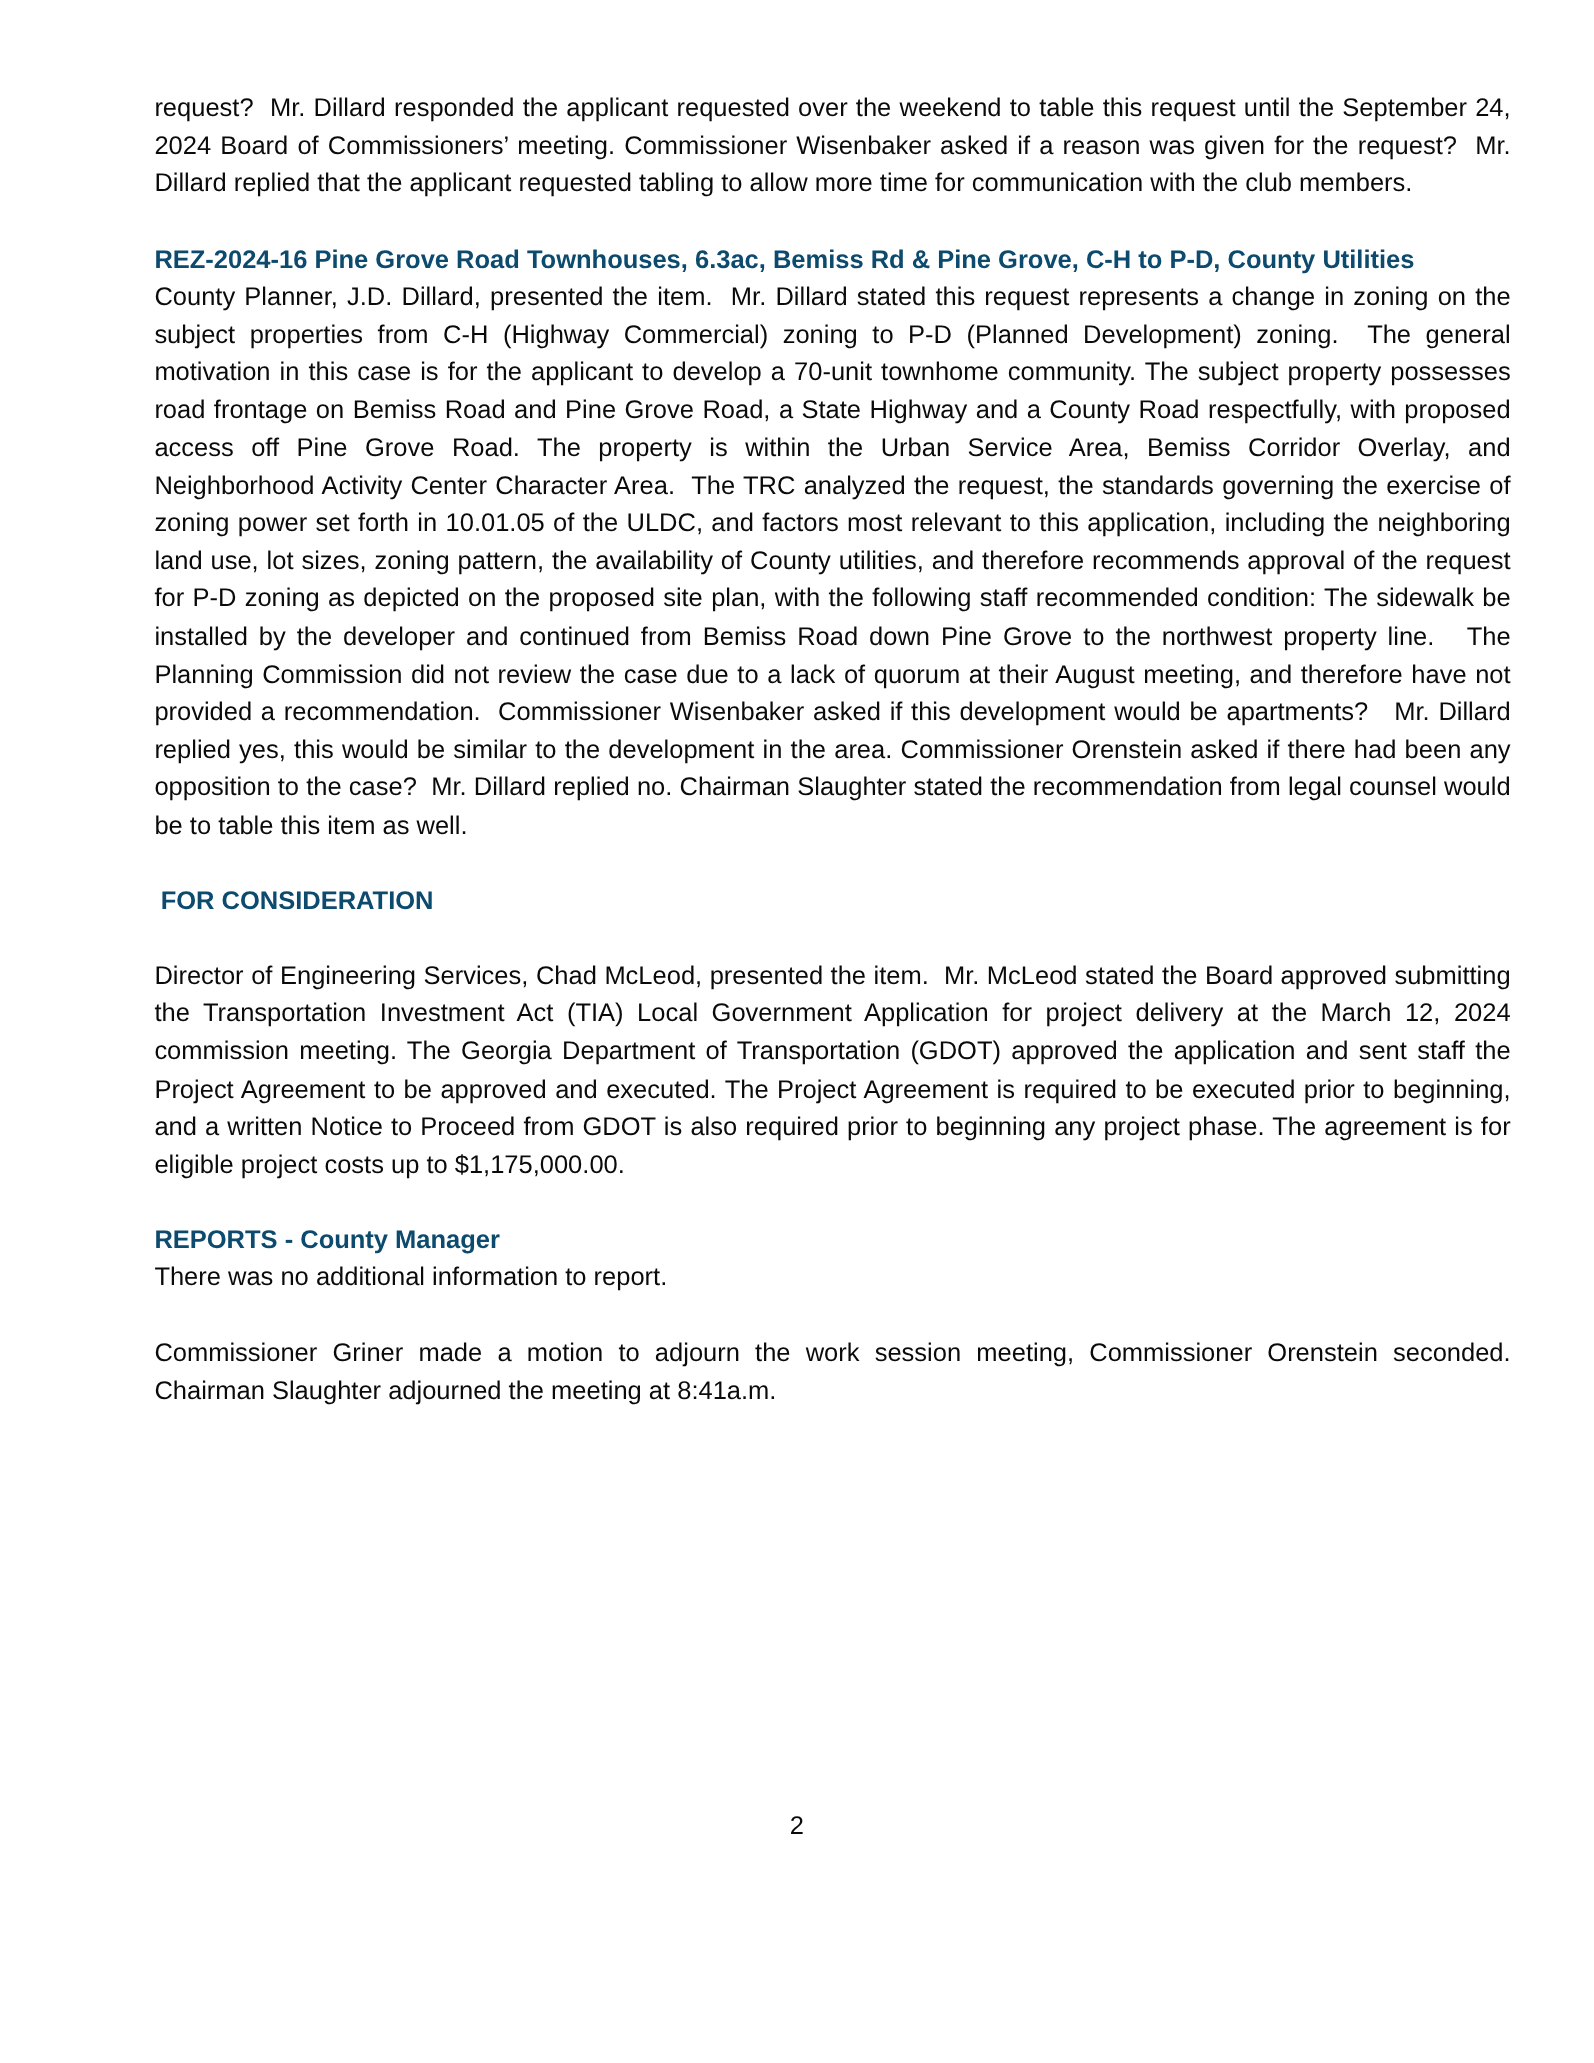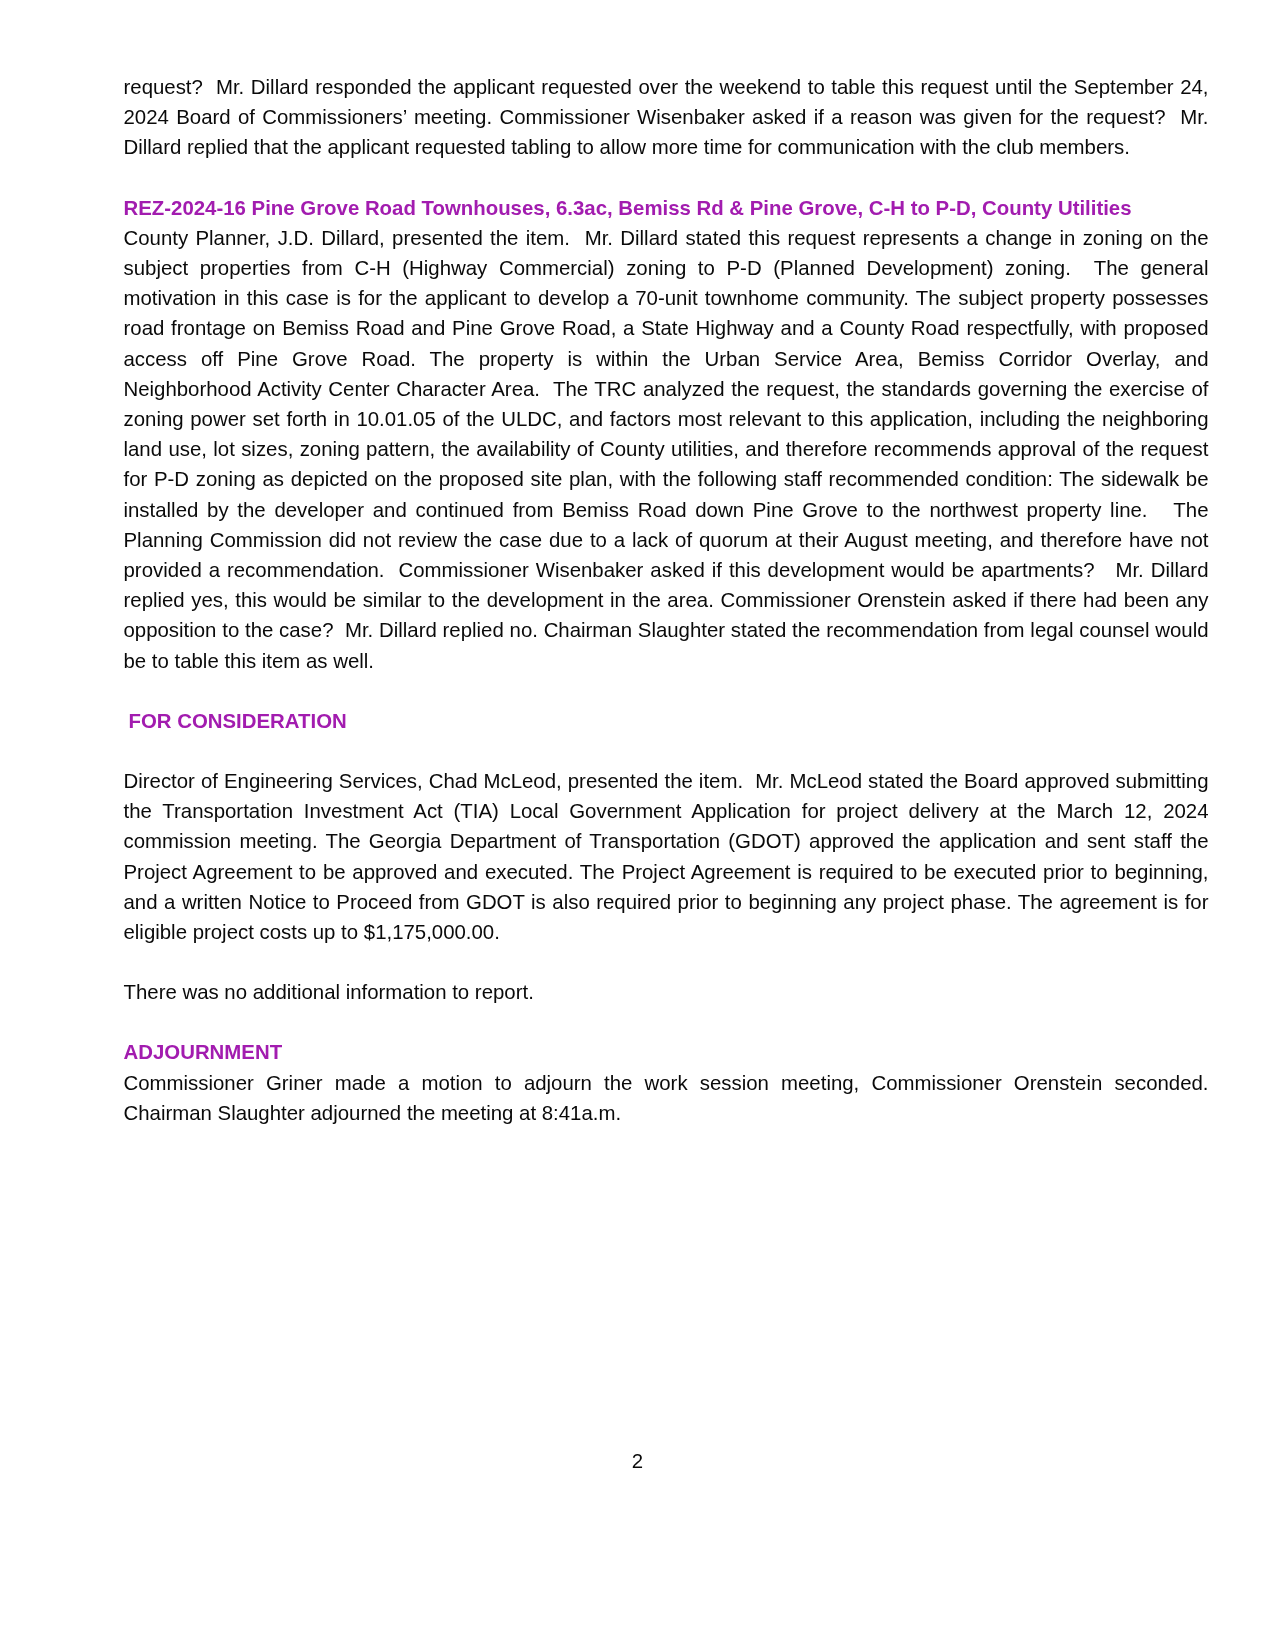--- a/index.html
+++ b/index.html
@@ -32,21 +32,21 @@
     color: #0a0a0a;
     white-space: pre-wrap;
   }
   .heading {
     margin: 0;
     font-size: 20.4px;
     line-height: 30.2px;
     font-weight: bold;
     text-align: justify;
     text-justify: inter-word;
-    color: #a21caf;
+    color: #0c4a6e;
     white-space: pre-wrap;
   }
   .heading.plain {
     text-align: left;
   }
   .heading.indent {
     margin-left: 5px;
   }
   .gap-para {
     height: 30px;
@@ -84,26 +84,26 @@
 
     <p class="heading plain indent">FOR CONSIDERATION</p>
 
     <div class="gap-small"></div>
 
 
     <p class="body-text">Director of Engineering Services, Chad McLeod, presented the item.  Mr. McLeod stated the Board approved submitting the Transportation Investment Act (TIA) Local Government Application for project delivery at the March 12, 2024 commission meeting. The Georgia Department of Transportation (GDOT) approved the application and sent staff the Project Agreement to be approved and executed. The Project Agreement is required to be executed prior to beginning, and a written Notice to Proceed from GDOT is also required prior to beginning any project phase. The agreement is for eligible project costs up to $1,175,000.00.</p>
 
     <div class="gap-para"></div>
 
+    <p class="heading plain">REPORTS - County Manager</p>
 
     <p class="body-text">There was no additional information to report.</p>
 
     <div class="gap-para"></div>
 
-    <p class="heading plain">ADJOURNMENT</p>
 
     <p class="body-text">Commissioner Griner made a motion to adjourn the work session meeting, Commissioner Orenstein seconded.  Chairman Slaughter adjourned the meeting at 8:41a.m.</p>
 
   </div>
 
   <div class="page-number">2</div>
 
 </div>
 
 </body></html>

